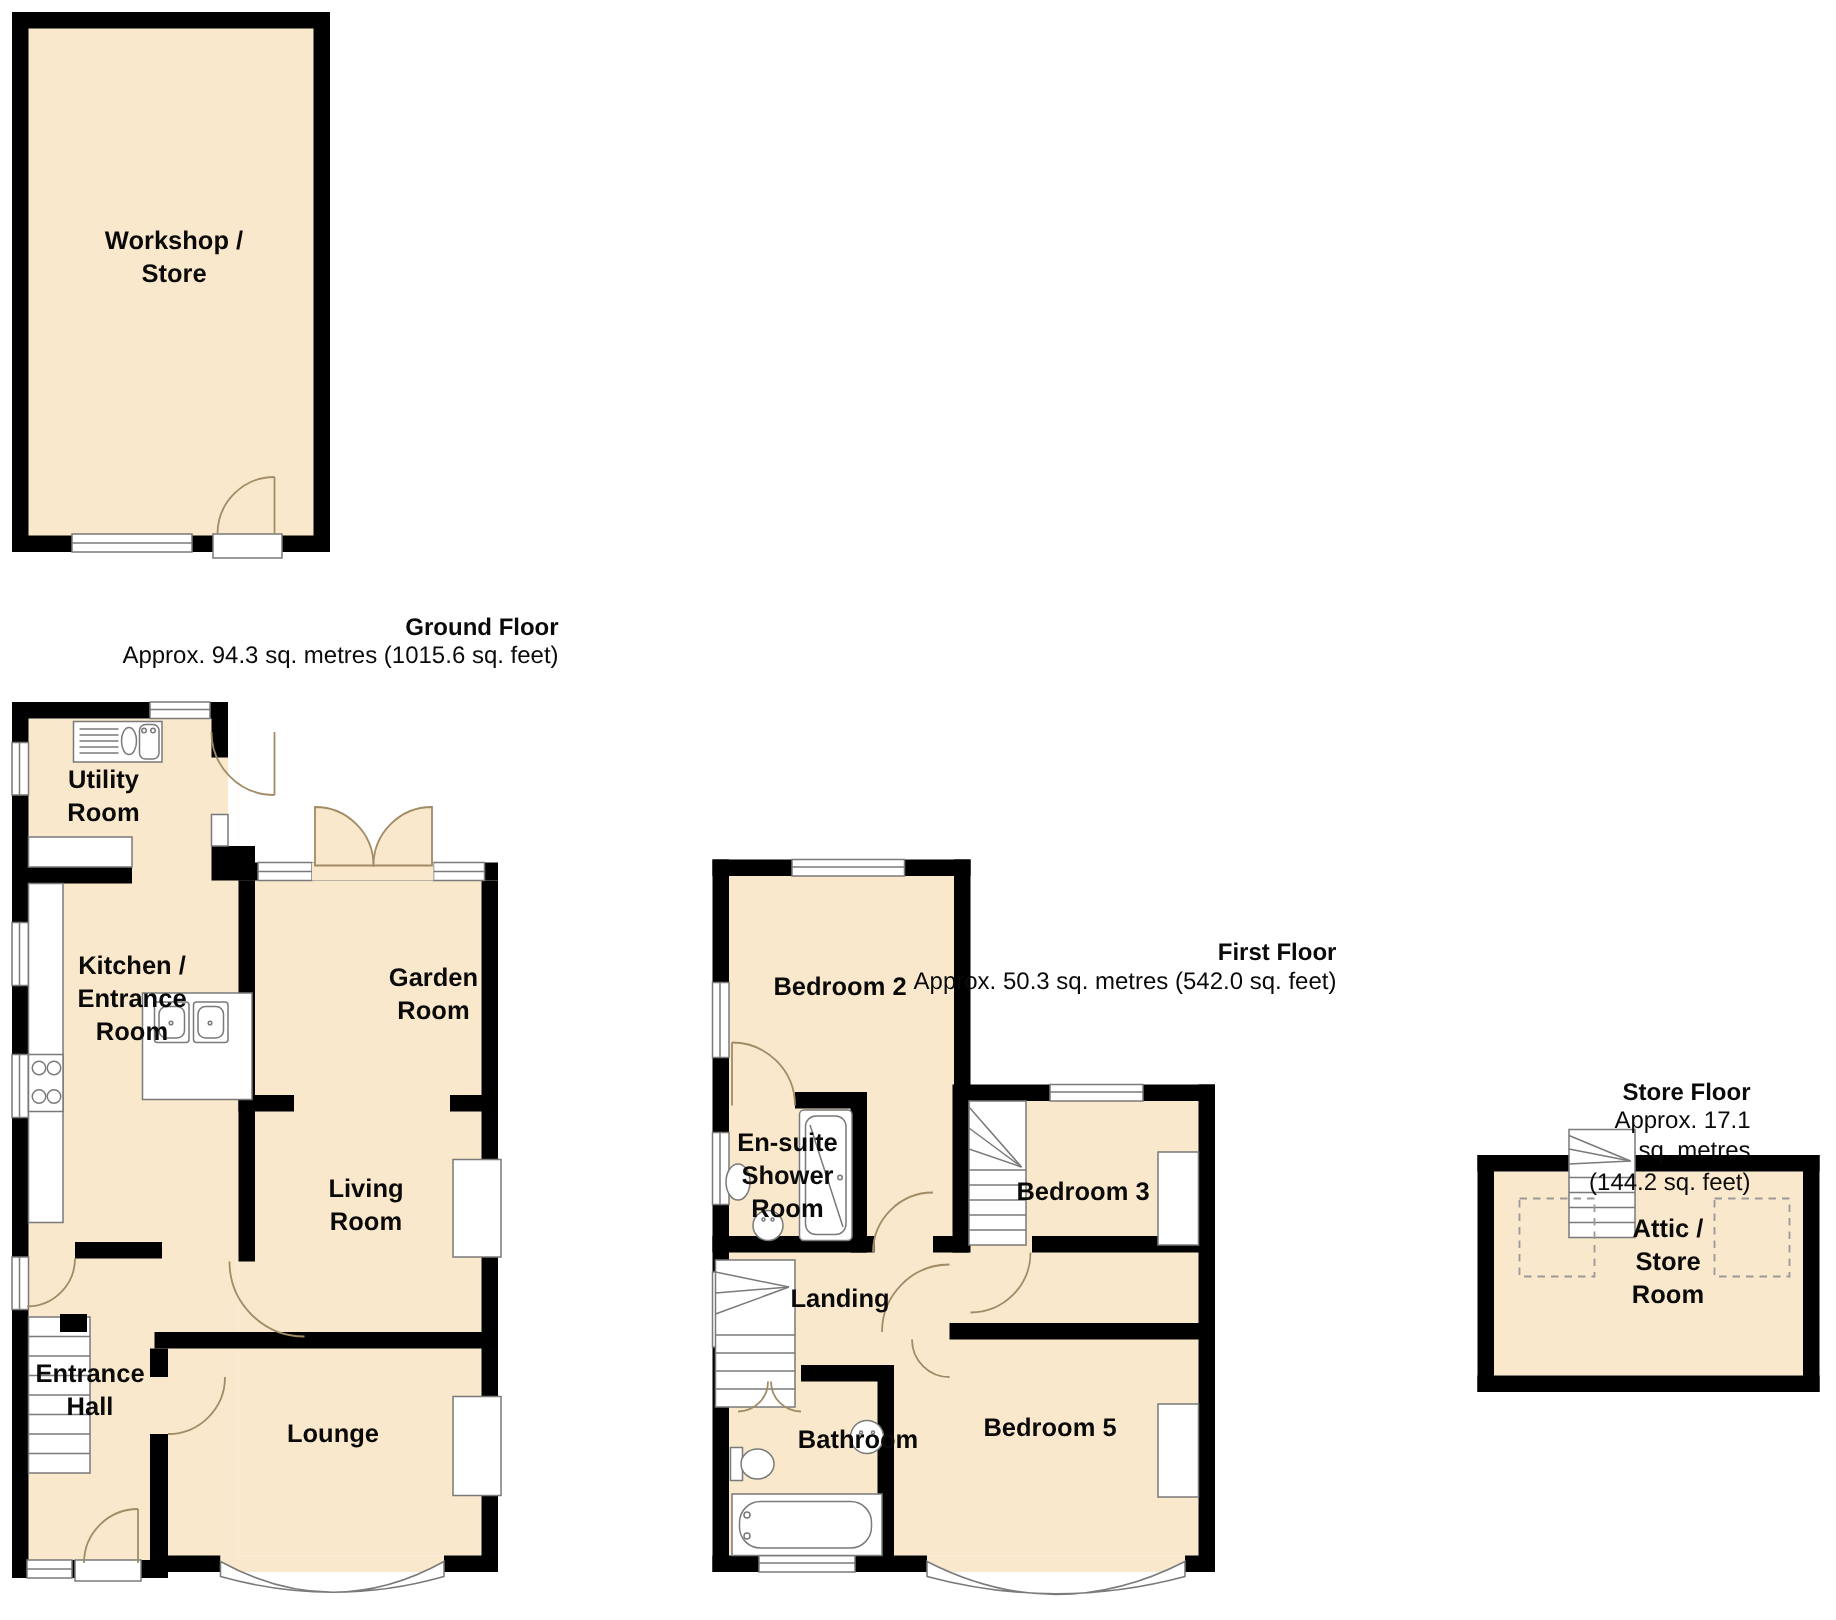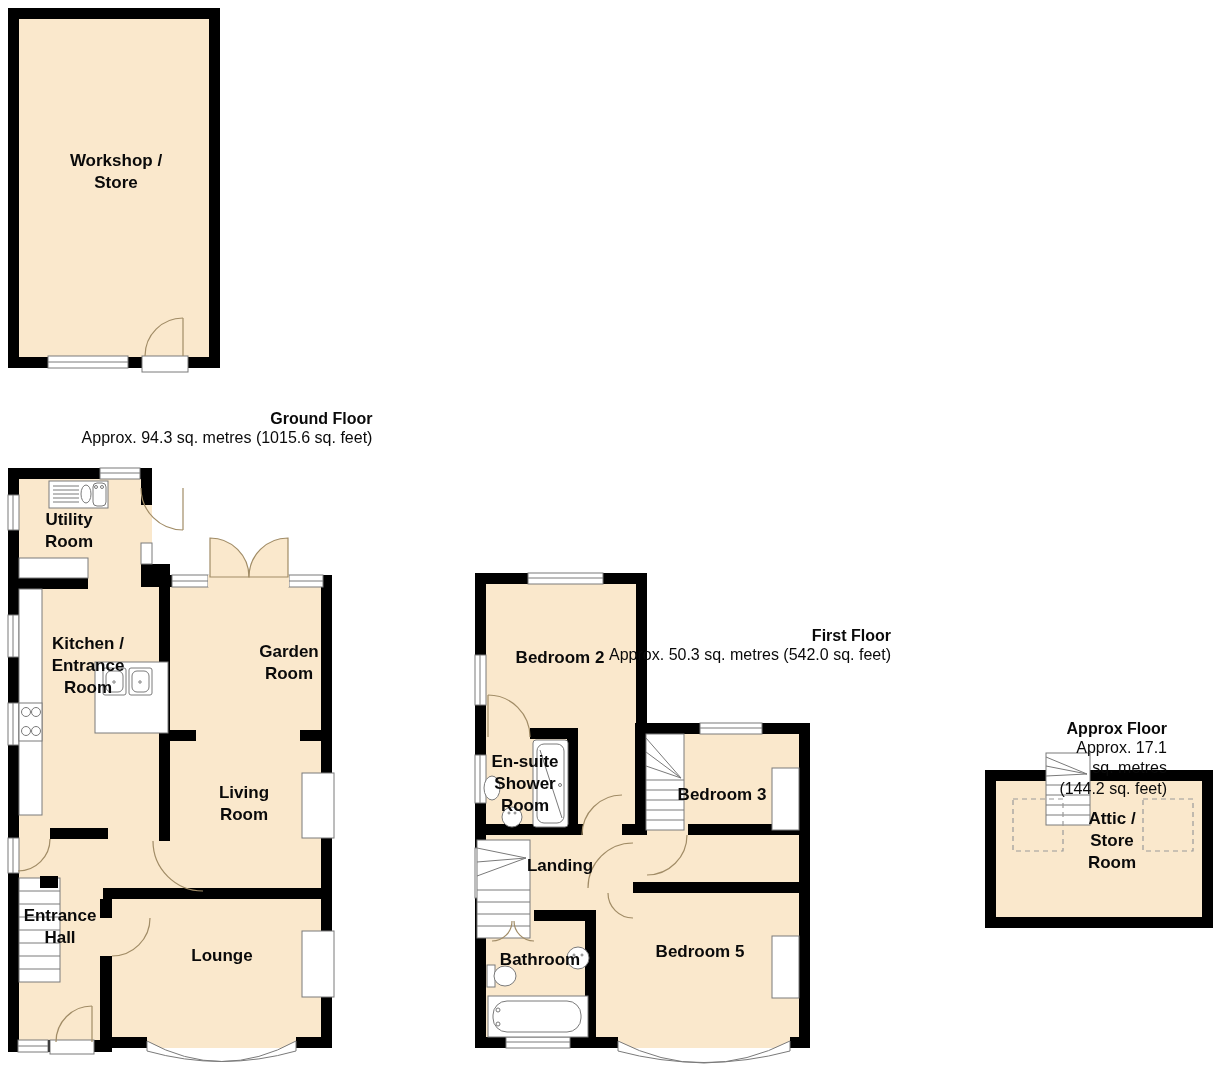--- a/index.html
+++ b/index.html
@@ -274,33 +274,33 @@
   <div class="room-label" style="left:60px;top:927px;">Entrance
 Hall</div>
   <div class="room-label" style="left:222px;top:956px;">Lounge</div>
 
   <div class="room-label" style="left:560px;top:658px;">Bedroom 2</div>
   <div class="room-label" style="left:525px;top:784px;">En-suite
 Shower
 Room</div>
   <div class="room-label" style="left:560px;top:866px;">Landing</div>
   <div class="room-label" style="left:722px;top:795px;">Bedroom 3</div>
-  <div class="room-label" style="left:540px;top:960px;">Bathroom</div>
+  <div class="room-label" style="left:572px;top:960px;">Bathroom</div>
   <div class="room-label" style="left:700px;top:952px;">Bedroom 5</div>
 
   <div class="room-label" style="left:1098px;top:841px;margin-left:14px;">Attic /
 Store
 Room</div>
 
   <div class="floor-caption" style="left:227px;top:410px;">
     <div class="floor-title">Ground Floor</div>
     <div class="floor-area">Approx. 94.3 sq. metres (1015.6 sq. feet)</div>
   </div>
   <div class="floor-caption" style="left:750px;top:627px;">
     <div class="floor-title">First Floor</div>
     <div class="floor-area">Approx. 50.3 sq. metres (542.0 sq. feet)</div>
   </div>
   <div class="floor-caption" style="left:1110px;top:720px;">
-    <div class="floor-title">Approx Floor</div>
+    <div class="floor-title">Store Floor</div>
     <div class="floor-area">Approx. 17.1 sq. metres (144.2 sq. feet)</div>
   </div>
 
 </div>
 
 </body></html>

